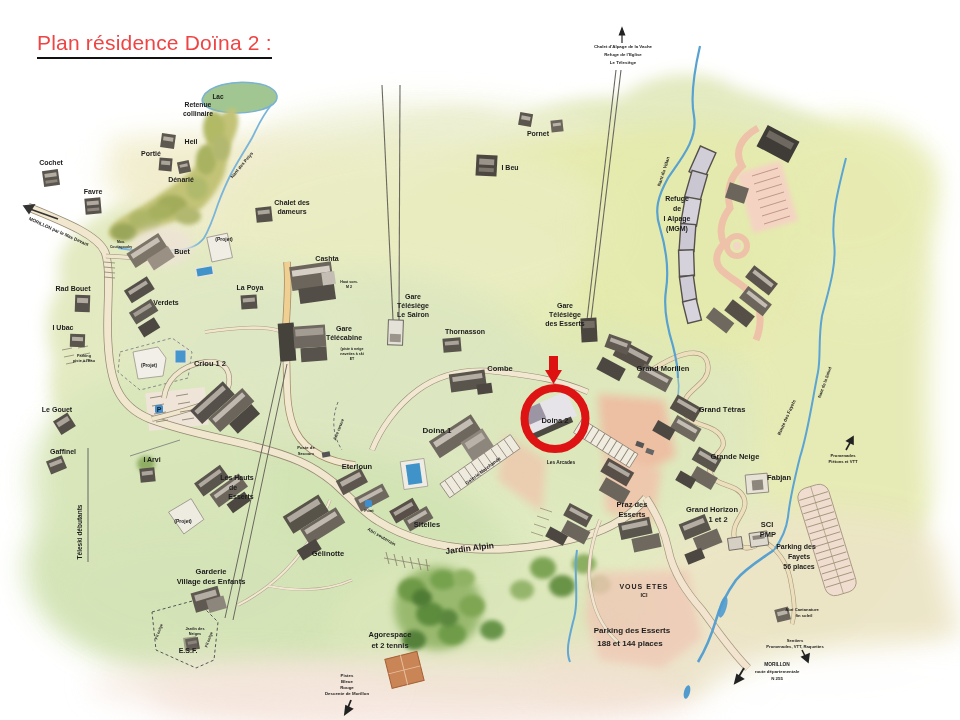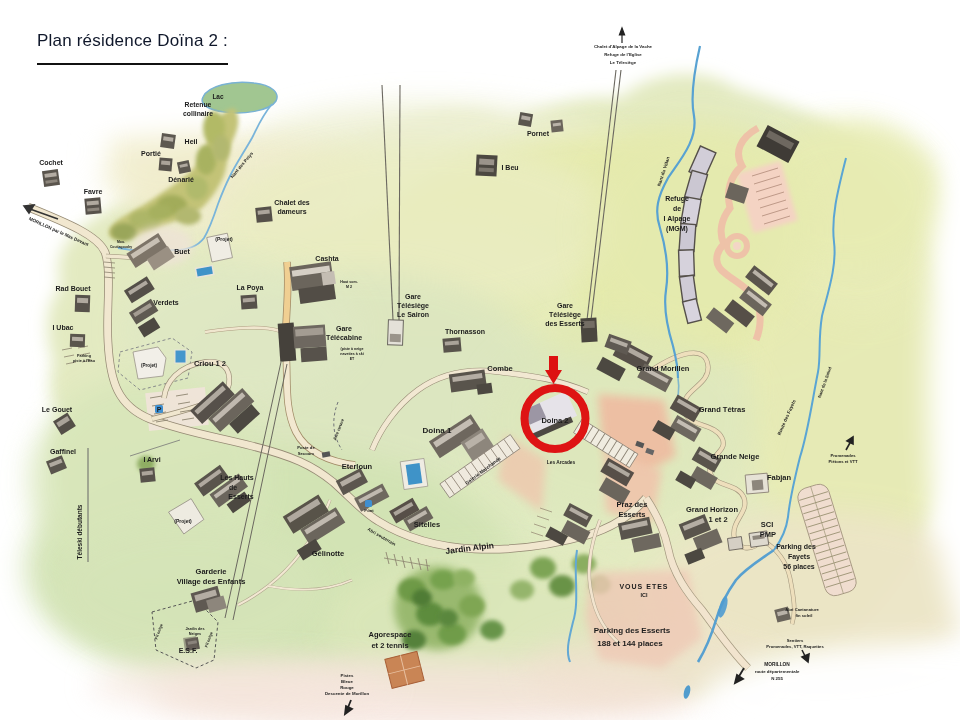--- a/index.html
+++ b/index.html
@@ -4,22 +4,22 @@
 <style>
   html,body{margin:0;padding:0;background:#ffffff;}
   .page{position:relative;width:960px;height:720px;background:#ffffff;overflow:hidden;
         font-family:"Liberation Sans", sans-serif;}
   svg text{font-family:"Liberation Sans", sans-serif;fill:#1c1c1c;font-weight:bold;}
 </style>
 </head>
 <body>
 <div class="page">
 
-<div style="position:absolute;left:37px;top:31px;font-size:17px;color:#0f172a;z-index:30;letter-spacing:0.2px;
-     font-weight:normal;border-bottom:2px solid #111;padding-bottom:12px;">Plan&nbsp;résidence&nbsp;Doïna&nbsp;2&nbsp;:</div>
+<div style="position:absolute;left:37px;top:31px;font-size:21px;color:#ef4444;z-index:30;letter-spacing:0.2px;
+     font-weight:normal;border-bottom:2px solid #111;padding-bottom:2px;">Plan&nbsp;résidence&nbsp;Doïna&nbsp;2&nbsp;:</div>
 <svg width="960" height="720" viewBox="0 0 960 720" style="position:absolute;left:0;top:0;">
 <defs>
   <filter id="b2" x="-40%" y="-40%" width="180%" height="180%">
           <feGaussianBlur stdDeviation="2"></feGaussianBlur>
         </filter>
   <filter id="b4" x="-40%" y="-40%" width="180%" height="180%">
           <feGaussianBlur stdDeviation="4"></feGaussianBlur>
         </filter>
   <filter id="b8" x="-60%" y="-60%" width="220%" height="220%">
           <feGaussianBlur stdDeviation="8"></feGaussianBlur>

